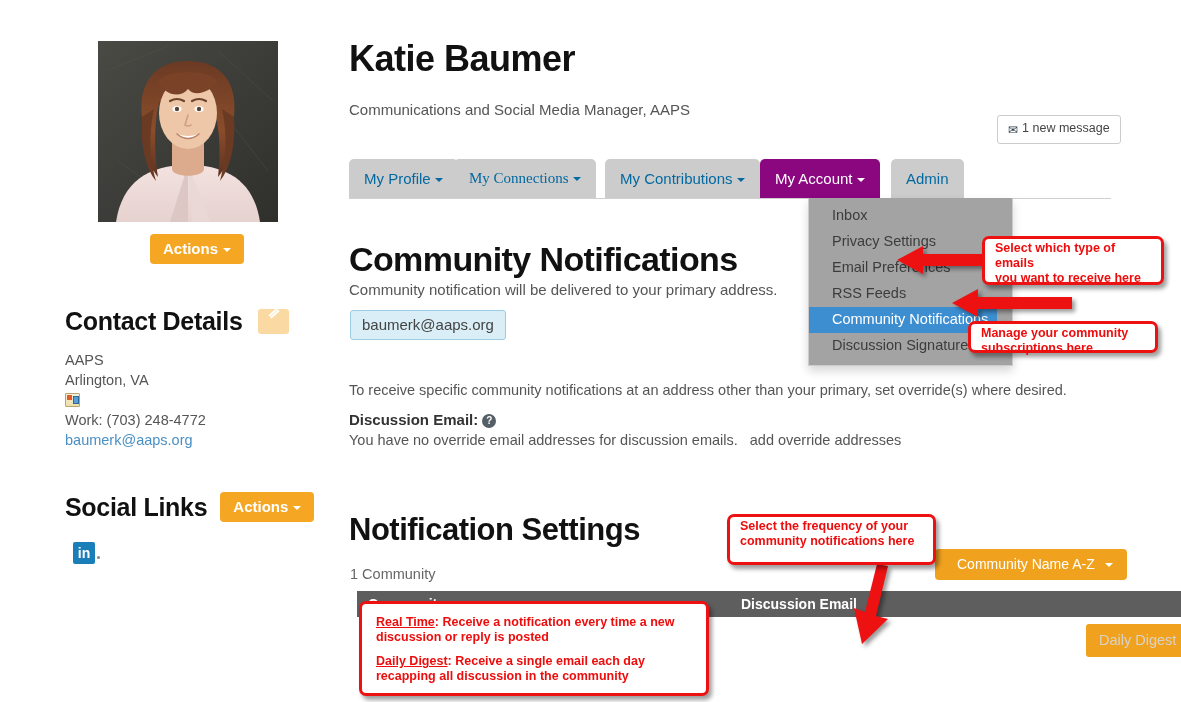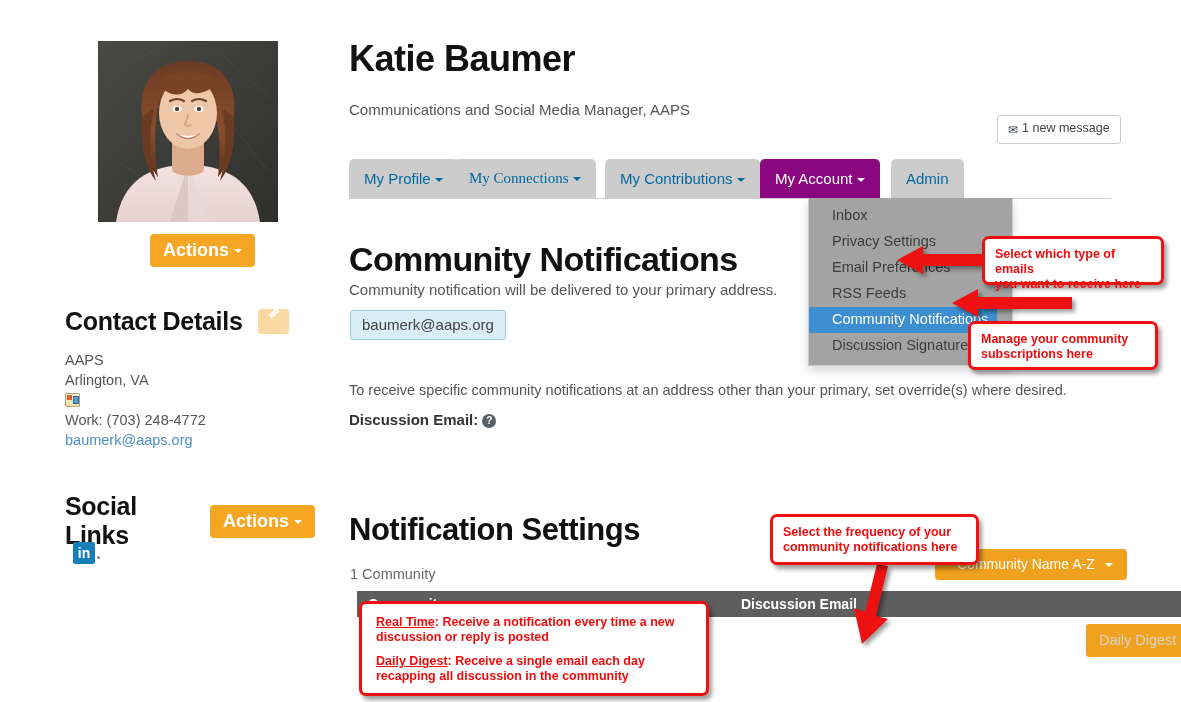--- a/index.html
+++ b/index.html
@@ -32,21 +32,21 @@
   }
   .avatar-photo {
     width: 180px; height: 181px;
     display: block;
   }
   .btn-actions {
     background: #f5a623;
     color: #ffffff;
     border: none;
     border-radius: 4px;
-    font-size: 18px;
+    font-size: 15px;
     font-weight: bold;
     padding: 7px 13px 8px 13px;
     cursor: pointer;
     font-family: "Liberation Sans", sans-serif;
     line-height: 1;
     white-space: nowrap;
   }
   .caret-dn {
     display: inline-block;
     width: 0; height: 0;
@@ -392,21 +392,21 @@
   .callout {
     position: absolute;
     background: #ffffff;
     border: 3.5px solid #ee1111;
     border-radius: 7px;
     box-shadow: 3px 4px 4px rgba(0,0,0,0.38);
     color: #ee0d0d;
     font-size: 12.5px;
     font-weight: bold;
     line-height: 15px;
-    padding: 8px 10px;
+    padding: 2px 10px;
     box-sizing: border-box;
     z-index: 60;
   }
   .callout u { text-decoration: underline; }
   .callout .gap { display: block; height: 9px; }
 
   .arrow-left {
     position: absolute;
     z-index: 55;
     filter: drop-shadow(3px 3px 2px rgba(0,0,0,0.4));
@@ -526,20 +526,23 @@
 
     <h2 class="cn-title">Community Notifications</h2>
     <div class="cn-desc">Community notification will be delivered to your primary address.</div>
     <div class="email-pill">baumerk@aaps.org</div>
 
     <div class="override-line">To receive specific community notifications at an address other than your primary, set override(s) where desired.</div>
 
     <div class="disc-email-label">
       <span>Discussion Email:</span><span class="help-icon">?</span>
     </div>
+    <div class="no-override">
+      <span>You have no override email addresses for discussion emails.</span><span class="linkish">add override addresses</span>
+    </div>
 
     <h2 class="ns-title">Notification Settings</h2>
     <div class="ns-count">1 Community</div>
 
     <button class="sort-btn"><span>Community Name A-Z</span><span class="caret-dn"></span></button>
 
     <div class="table-head">
       <div class="th-community">Community</div>
       <div class="th-discussion">Discussion Email</div>
     </div>
@@ -556,26 +559,26 @@
 
   <div class="callout" style="left:982px; top:236px; width:182px; height:49px;">
     <span>Select which type of emails</span><br>
     <span>you want to receive here</span>
   </div>
 
   <svg class="arrow-left" style="left:948px; top:288px;" width="126" height="30" viewBox="0 0 126 30">
     <path d="M124 9 L30 9 L30 1 L4 15 L30 29 L30 21 L124 21 Z" fill="#ee1111"></path>
   </svg>
 
-  <div class="callout" style="left:968px; top:321px; width:190px; height:49px;">
+  <div class="callout" style="left:968px; top:321px; width:190px; height:32px;">
     <span>Manage your community</span><br>
     <span>subscriptions here</span>
   </div>
 
-  <div class="callout" style="left:770px; top:514px; width:209px; height:51px;">
+  <div class="callout" style="left:727px; top:514px; width:209px; height:51px;">
     <span>Select the frequency of your</span><br>
     <span>community notifications here</span>
   </div>
 
   <svg class="arrow-curved" style="left:848px; top:562px;" width="70" height="90" viewBox="0 0 70 90">
     <path d="M40 4 L28 54 L40 57 L14 82 L6 46 L17 50 L29 2 Z" fill="#ee1111"></path>
   </svg>
 
   <div class="callout" style="left:359px; top:601px; width:350px; height:95px; padding:11px 14px;">
     <div><u>Real Time</u><span>: Receive a notification every time a new discussion or reply is posted</span></div>

